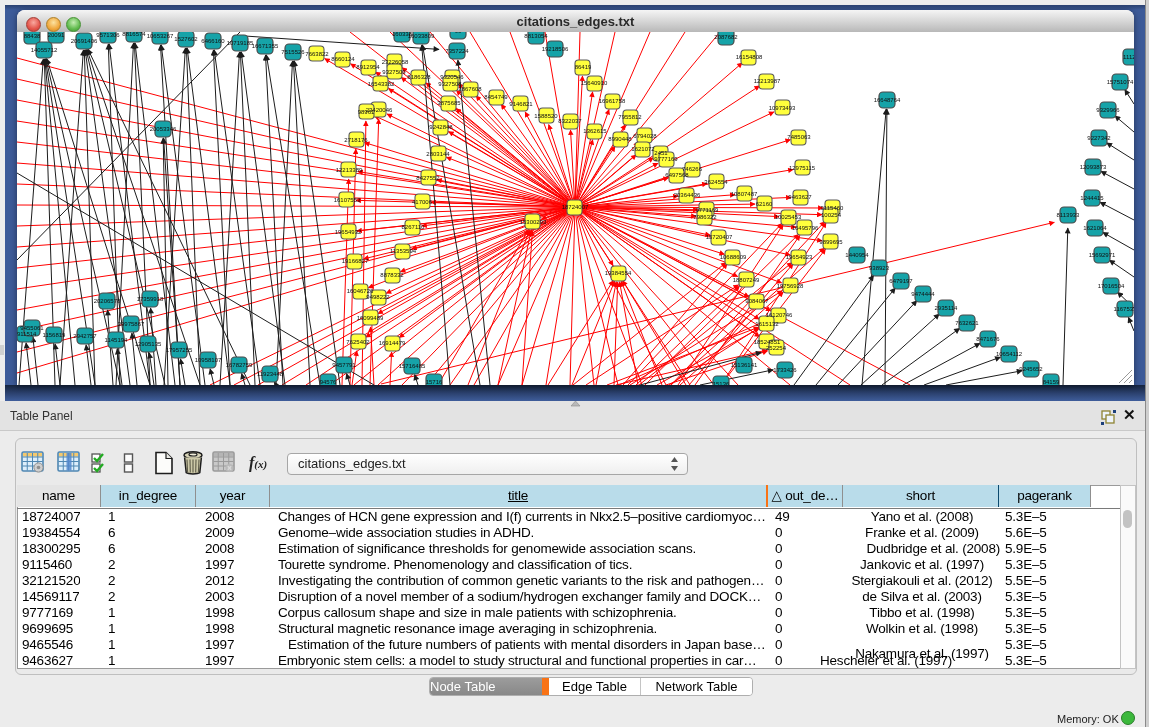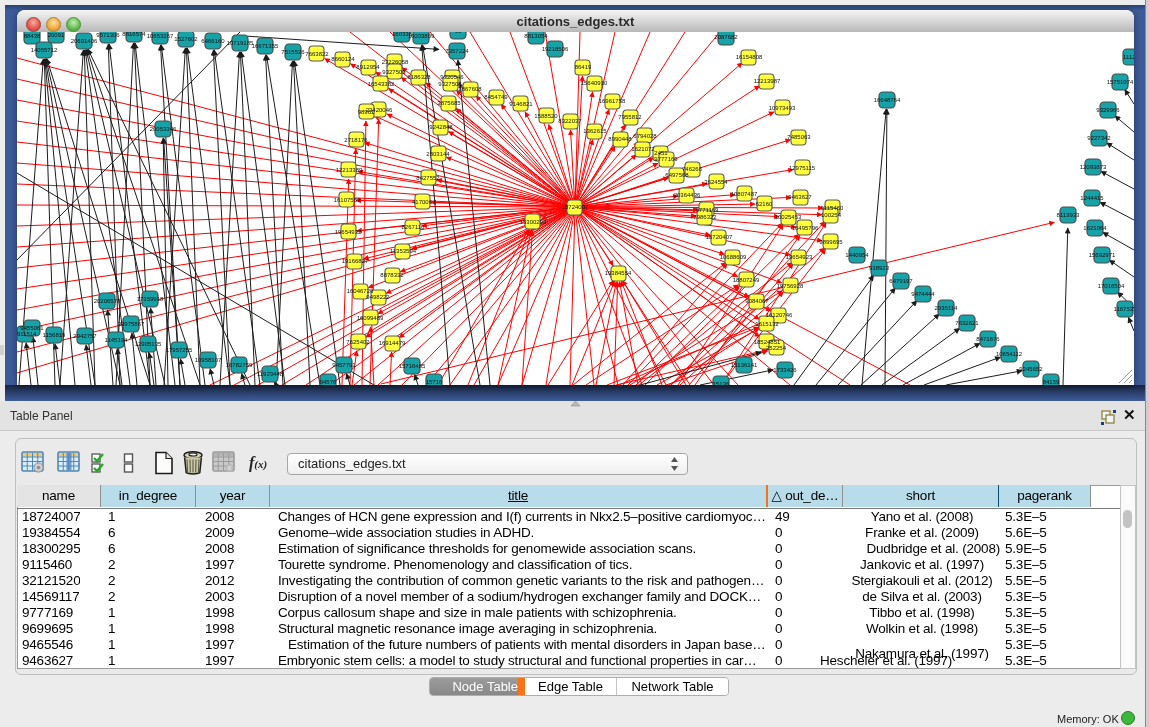--- a/index.html
+++ b/index.html
@@ -663,21 +663,21 @@
         <div style="position:absolute;left:778px;top:167px;width:156px;text-align:right;">Hescheler et al. (1997)</div>
         <div style="position:absolute;left:987px;top:167px;max-width:200px;overflow:hidden;white-space:nowrap;">5.3E–5</div>
     </div>
 
     <div class="abs" style="left:1104px;top:46px;width:14px;height:182px;background:#fafafa;border:1px solid #c4c4c4">
       <div class="abs" style="left:2px;top:24px;width:9px;height:18px;background:#c3c3c3;border-radius:5px"></div>
     </div>
   </div>
 
   <div class="abs" style="left:429px;top:276px;height:17px;display:flex;font-size:13px;border:1px solid #aeaeae;border-radius:4px;overflow:hidden">
-    <div style="width:88px;background:linear-gradient(#9c9c9c,#888);color:#fff;text-align:right;line-height:17px">Node Table</div>
+    <div style="width:112px;background:linear-gradient(#9c9c9c,#888);color:#fff;text-align:left;line-height:17px">Node Table</div>
     <div style="width:91px;background:#fff;border-left:7px solid #f97316;text-align:center;line-height:17px">Edge Table</div>
     <div style="width:111px;background:#fff;border-left:1px solid #c4c4c4;text-align:center;line-height:17px">Network Table</div>
   </div>
   <div class="abs" style="left:1057px;top:312px;font-size:11px;color:#222">Memory: OK</div>
   <div class="abs" style="left:1121px;top:310px;width:12px;height:12px;border-radius:50%;background:#3cb83c;border:1px solid #2a7d2a"></div>
 </div>
 <div class="abs" style="left:0px;top:345px;width:4px;height:10px;background:#d0d0d0"></div>
 
 <svg class="abs" style="left:570px;top:401px" width="11" height="6" viewBox="0 0 11 6">
     <path d="M5.5 0L10 5H1z" fill="#b9b9b9" stroke="#8a8a8a" stroke-width="0.6"></path>

